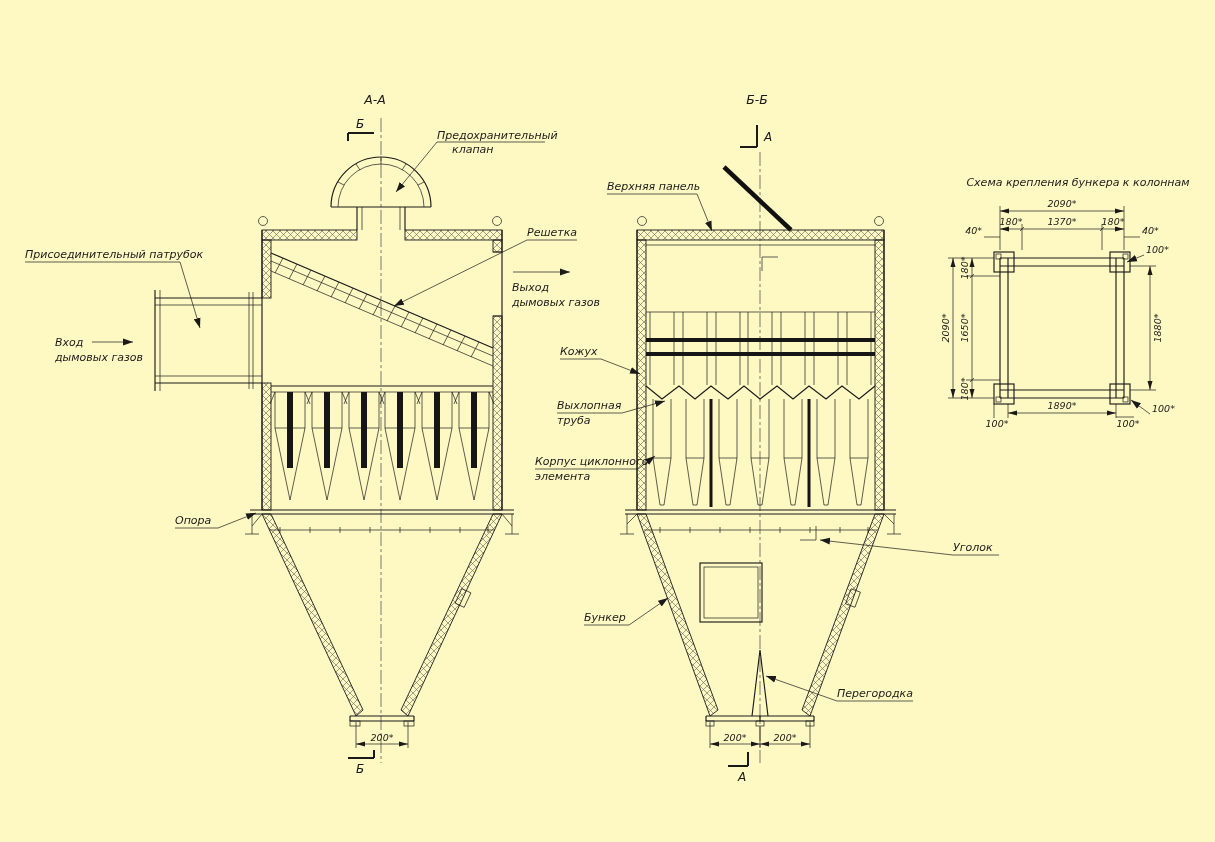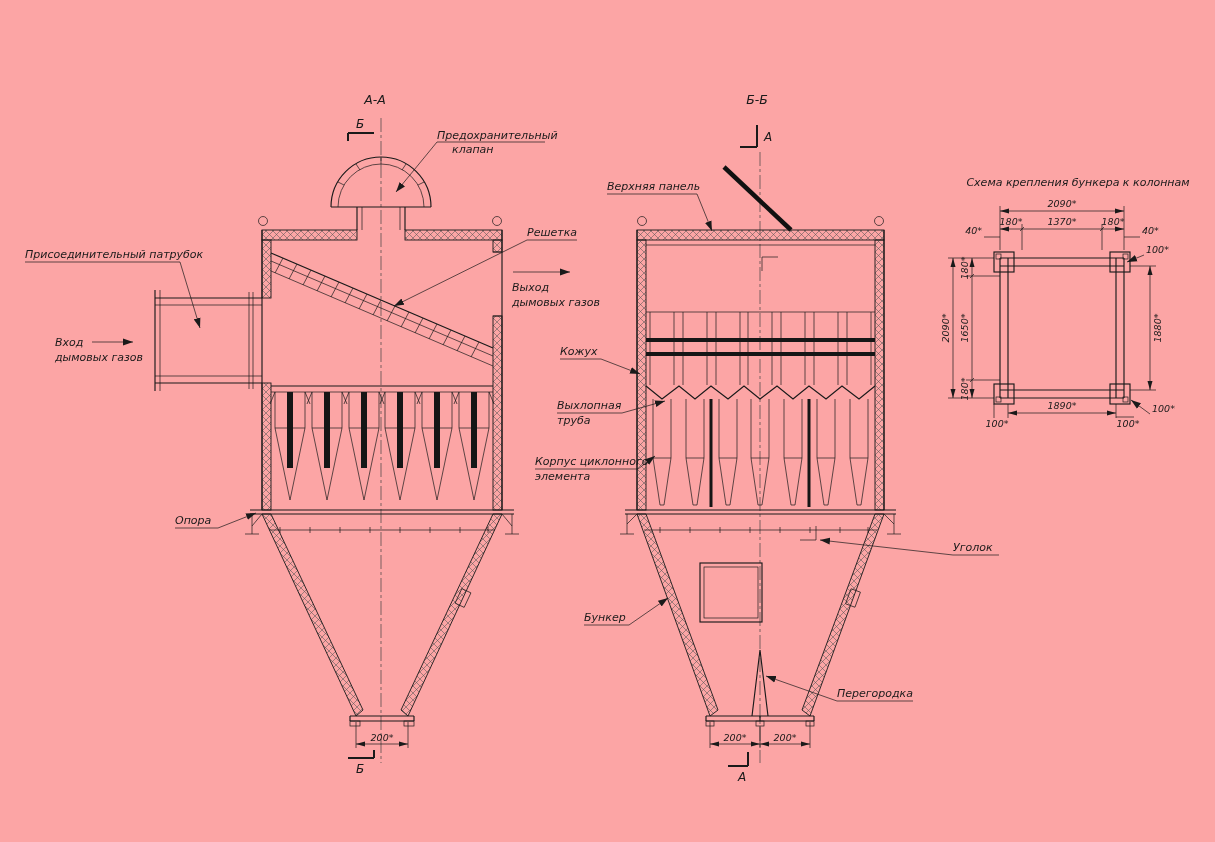--- a/index.html
+++ b/index.html
@@ -1,16 +1,16 @@
 <!DOCTYPE html>
 <html><head>
 <meta charset="utf-8">
 <style>
   html,body{margin:0;padding:0;background:#fff;}
-  .sheet{position:relative;width:1215px;height:842px;background:#fca5a5;overflow:hidden;}
+  .sheet{position:relative;width:1215px;height:842px;background:#fef9c3;overflow:hidden;}
   svg{display:block;}
   .lbl{font:italic 11px "DejaVu Sans",sans-serif;fill:#1a1a1a;}
   .ttl{font:italic 12.5px "DejaVu Sans",sans-serif;fill:#1a1a1a;}
   .dim{font:italic 9.5px "DejaVu Sans",sans-serif;fill:#1a1a1a;}
   .mk{font:italic 12px "DejaVu Sans",sans-serif;fill:#1a1a1a;}
   .thin{stroke:#1a1a1a;stroke-width:.7;fill:none;}
   .med{stroke:#1a1a1a;stroke-width:1.15;fill:none;}
   .thick{stroke:#1a1a1a;stroke-width:2;fill:none;}
   .lever{stroke:#111;stroke-width:4.5;fill:none;}
   .cl{stroke:#444;stroke-width:.7;stroke-dasharray:14 3 3 3;fill:none;}

